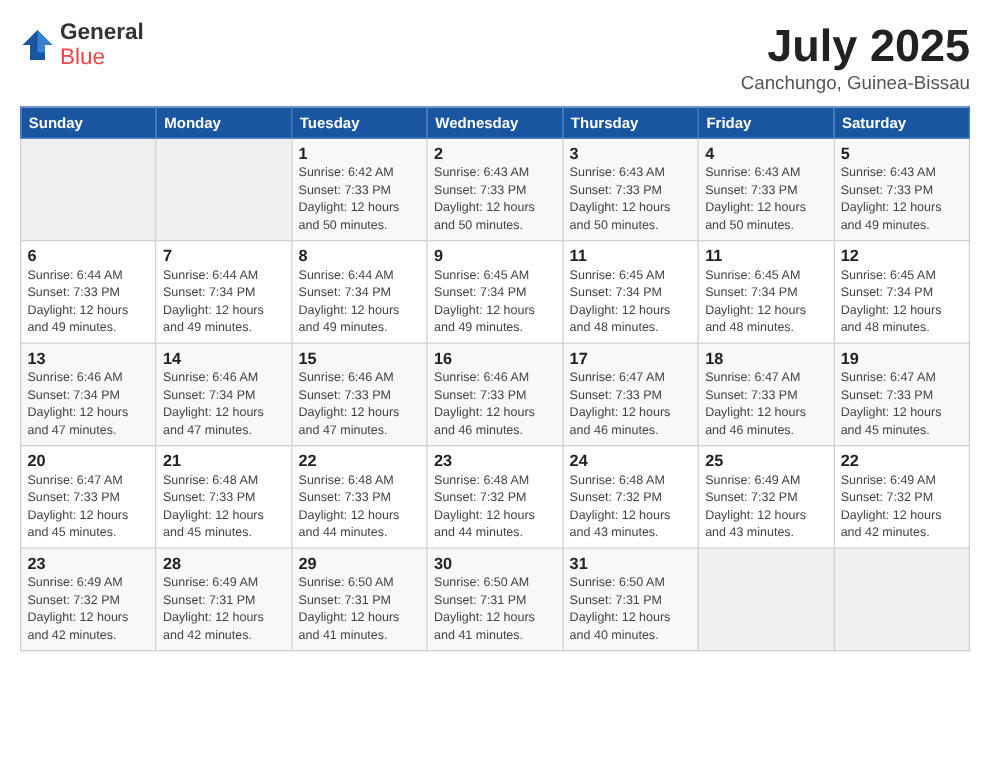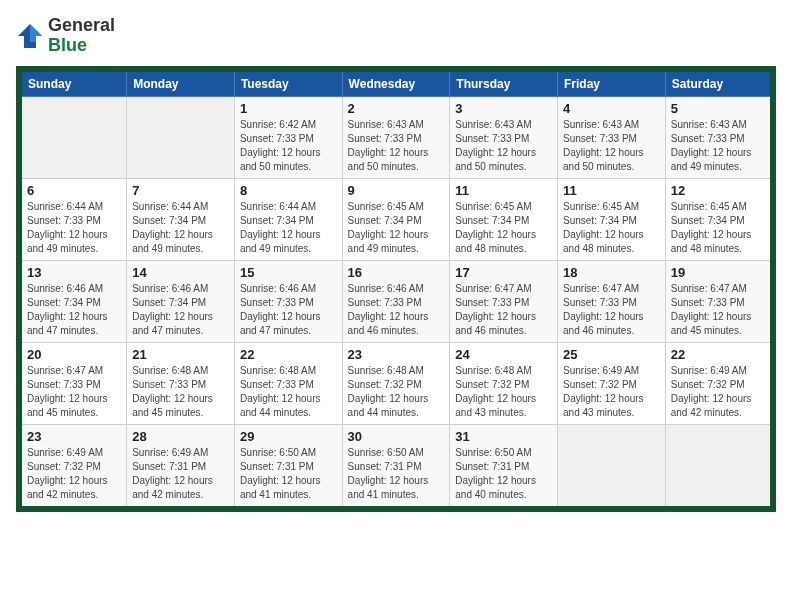--- a/index.html
+++ b/index.html
@@ -25,22 +25,22 @@
       flex-direction: column;
       line-height: 1.1;
     }
     .logo-general {
       font-size: 18px;
       font-weight: bold;
       color: #333;
     }
     .logo-blue {
       font-size: 18px;
-      font-weight: bold;
-      color: #15803d;
+      font-weight: normal;
+      color: #ef4444;
     }
     .logo-icon {
       width: 28px;
       height: 28px;
       margin-right: 4px;
     }
     .title-section {
       text-align: right;
     }
     .month-title {
@@ -48,21 +48,21 @@
       font-weight: bold;
       color: #222;
     }
     .location-title {
       font-size: 15px;
       color: #555;
     }
     .calendar {
       width: 100%;
       border-collapse: collapse;
-      border: 6px solid #14532d;
+      border: 1px solid #14532d;
     }
     .calendar th {
       background: #1a56a0;
       color: #fff;
       font-size: 12px;
       font-weight: bold;
       padding: 5px 6px;
       text-align: left;
       border: 1px solid #4a7bc0;
     }
@@ -105,20 +105,24 @@
   <div class="logo">
     <svg class="logo-icon" viewBox="0 0 28 28">
       <polygon points="14,2 26,14 20,14 20,26 8,26 8,14 2,14" fill="#1a56a0"></polygon>
       <polygon points="14,2 26,14 20,14 20,20 14,20 14,2" fill="#3a80d0"></polygon>
     </svg>
     <div class="logo-text">
       <span class="logo-general">General</span>
       <span class="logo-blue">Blue</span>
     </div>
   </div>
+  <div class="title-section">
+    <div class="month-title">July 2025</div>
+    <div class="location-title">Canchungo, Guinea-Bissau</div>
+  </div>
 </div>
 
 <table class="calendar">
   <thead>
     <tr>
     <th>Sunday</th>
         <th>Monday</th>
         <th>Tuesday</th>
         <th>Wednesday</th>
         <th>Thursday</th>

